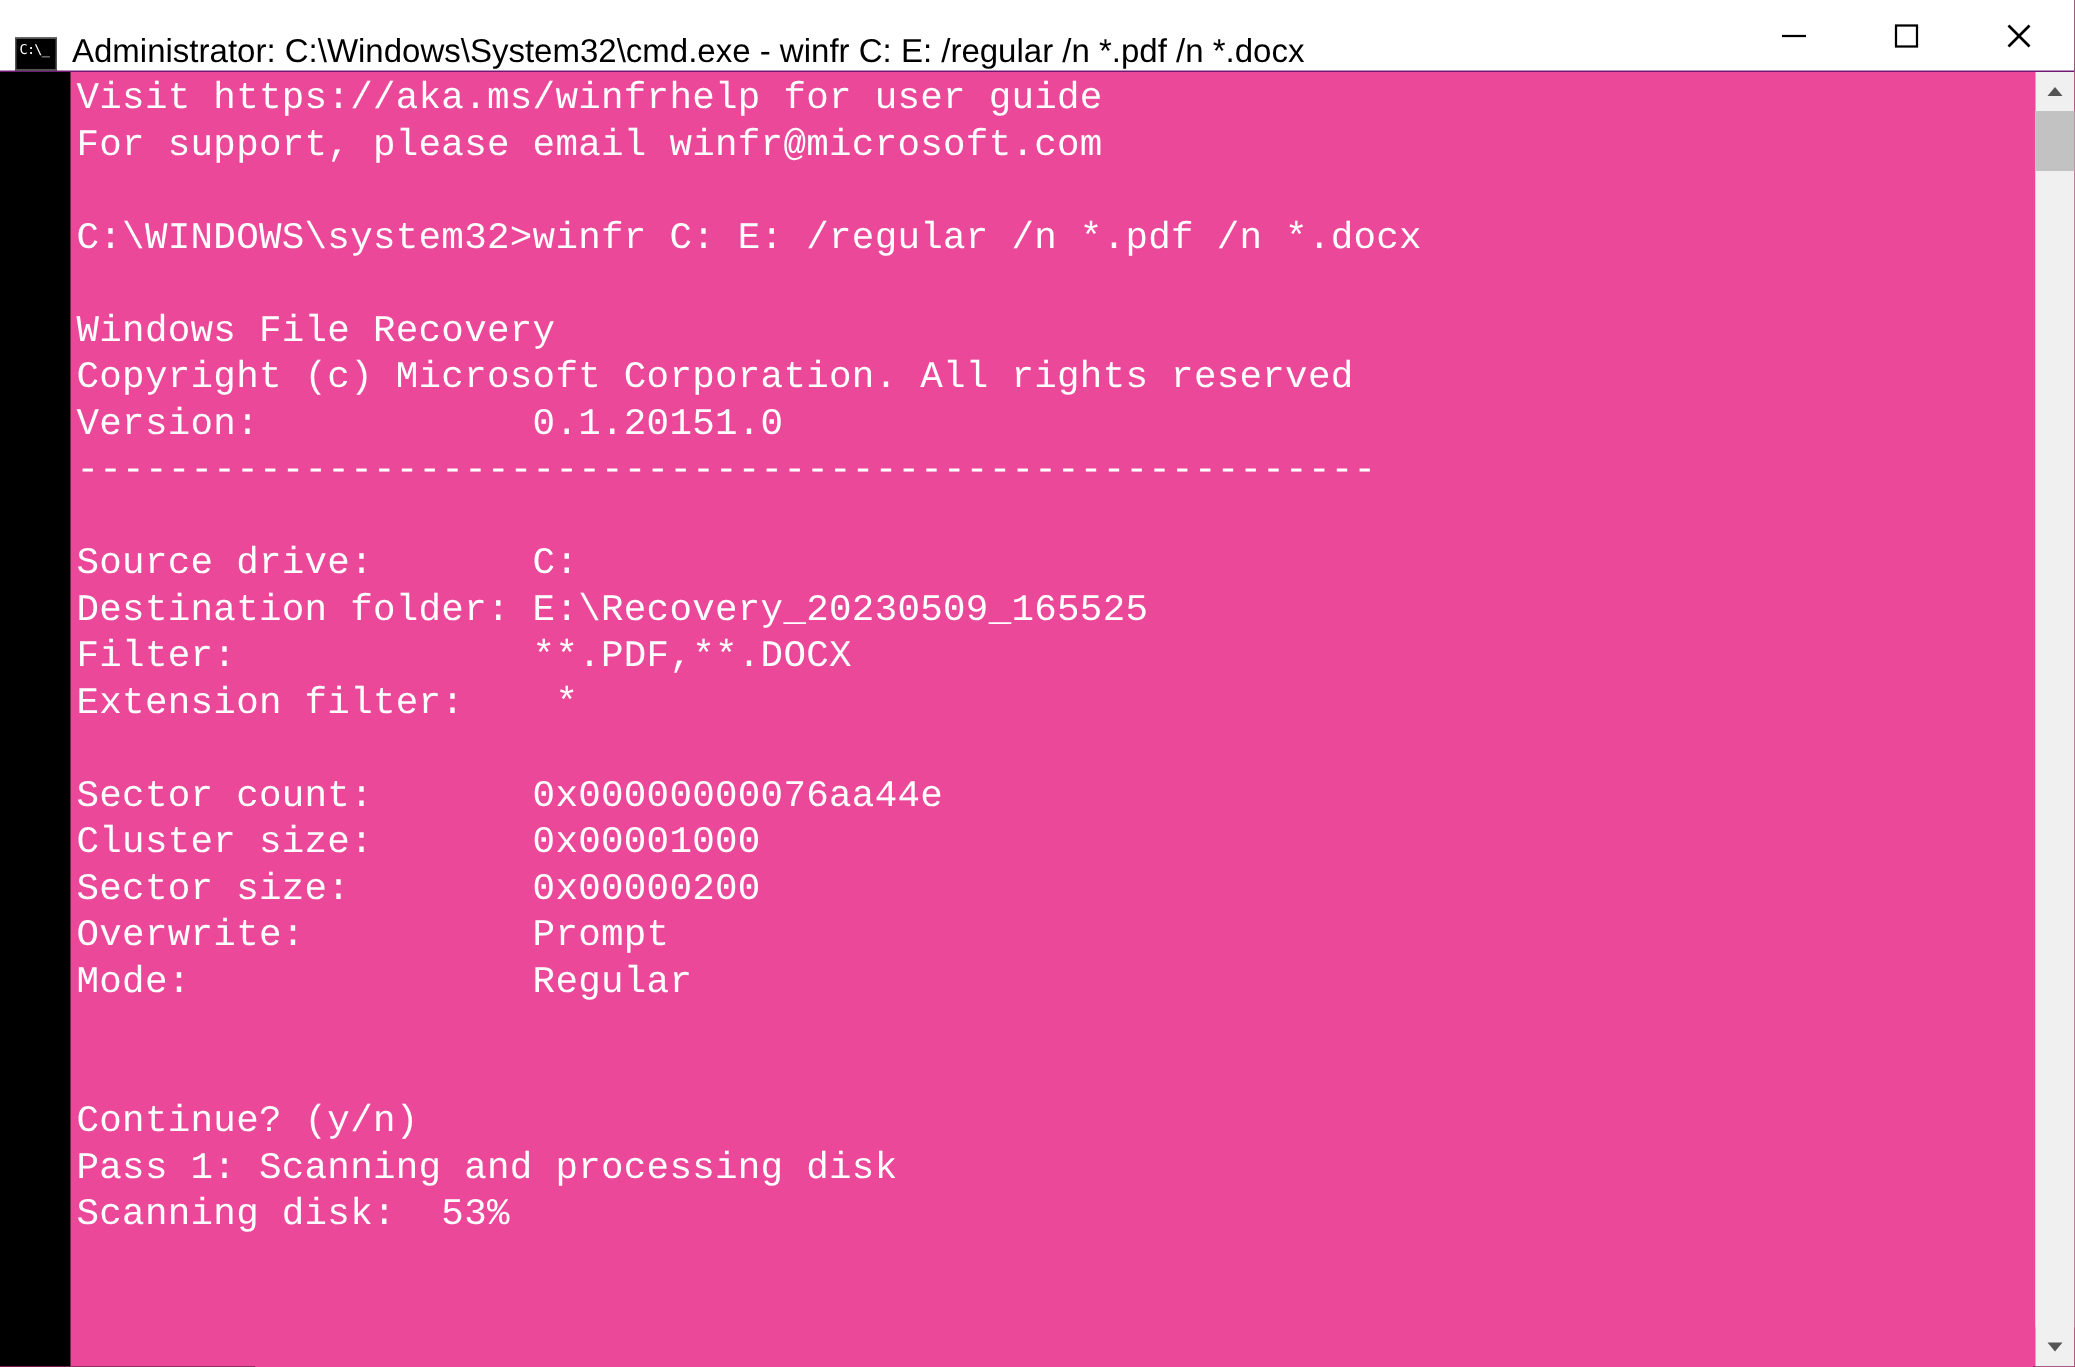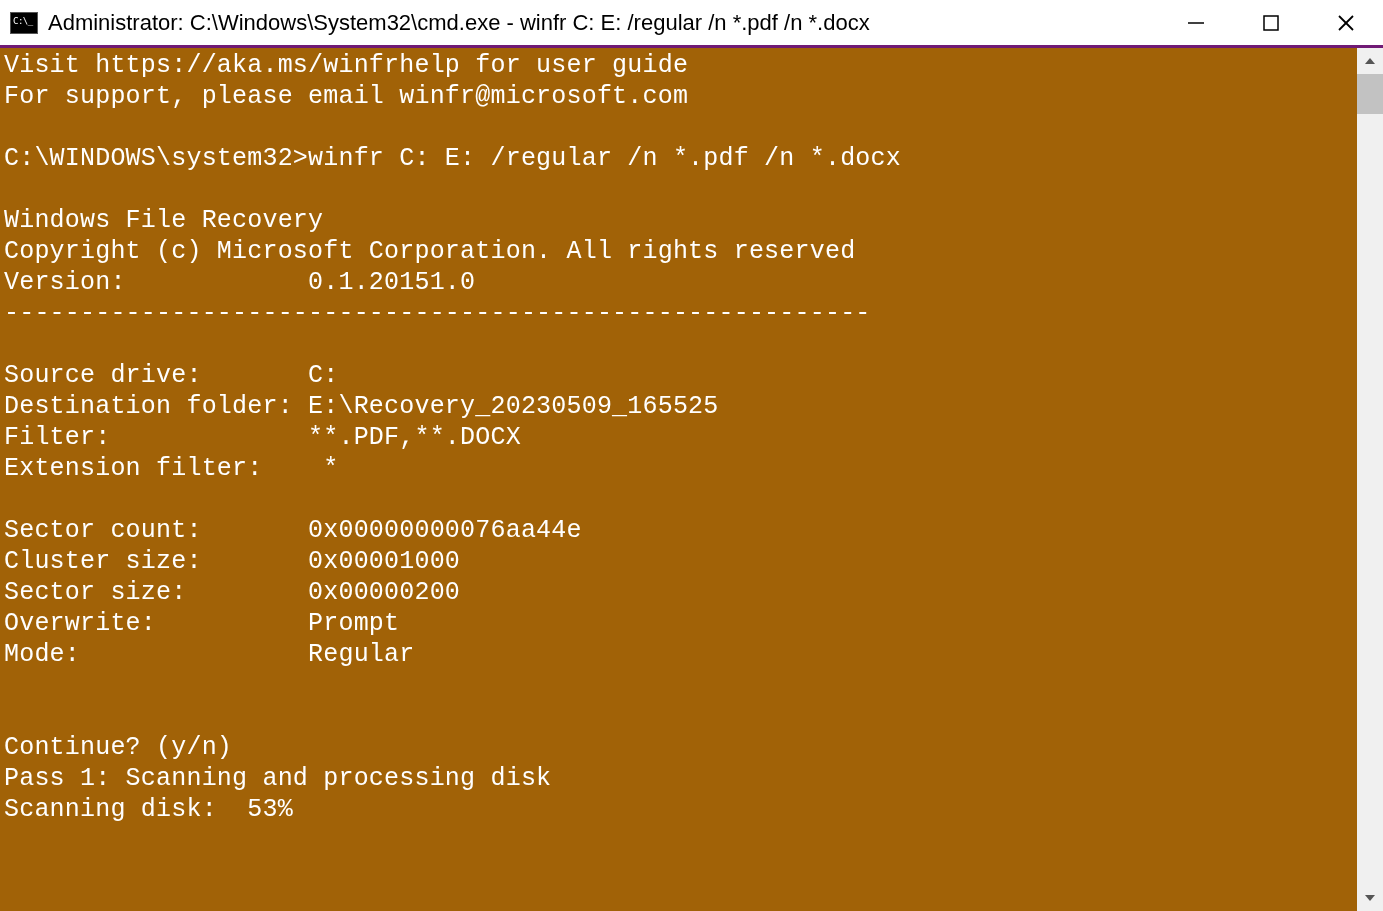--- a/index.html
+++ b/index.html
@@ -10,22 +10,22 @@
       background: #000;
       overflow: hidden;
       display: flex;
       flex-direction: column;
     }
     
     .titlebar {
       height: 48px;
       background: #fff;
       display: flex;
-      align-items: center;
-      border-bottom: 3px solid #701a75;
+      align-items: flex-end;
+      border-bottom: 1px solid #701a75;
       flex-shrink: 0;
     }
     .titlebar-icon {
       width: 28px;
       height: 22px;
       margin-left: 10px;
       margin-right: 10px;
       background: #000;
       border: 1px solid #555;
       position: relative;
@@ -60,22 +60,23 @@
       align-items: center;
       justify-content: center;
       cursor: pointer;
     }
     .tc-btn svg { stroke: #000; stroke-width: 1.5; fill: none; }
     .tc-close svg { stroke-width: 1.8; }
     
     .terminal-wrap {
       flex: 1;
       display: flex;
-      background: #a16207;
+      background: #ec4899;
       min-height: 0;
+      margin-left: 47px;
     }
     .terminal {
       flex: 1;
       color: #fff;
       font-size: 25px;
       line-height: 31px;
       white-space: pre;
       padding: 2px 0 2px 4px;
       overflow: hidden;
       letter-spacing: 0.2px;

